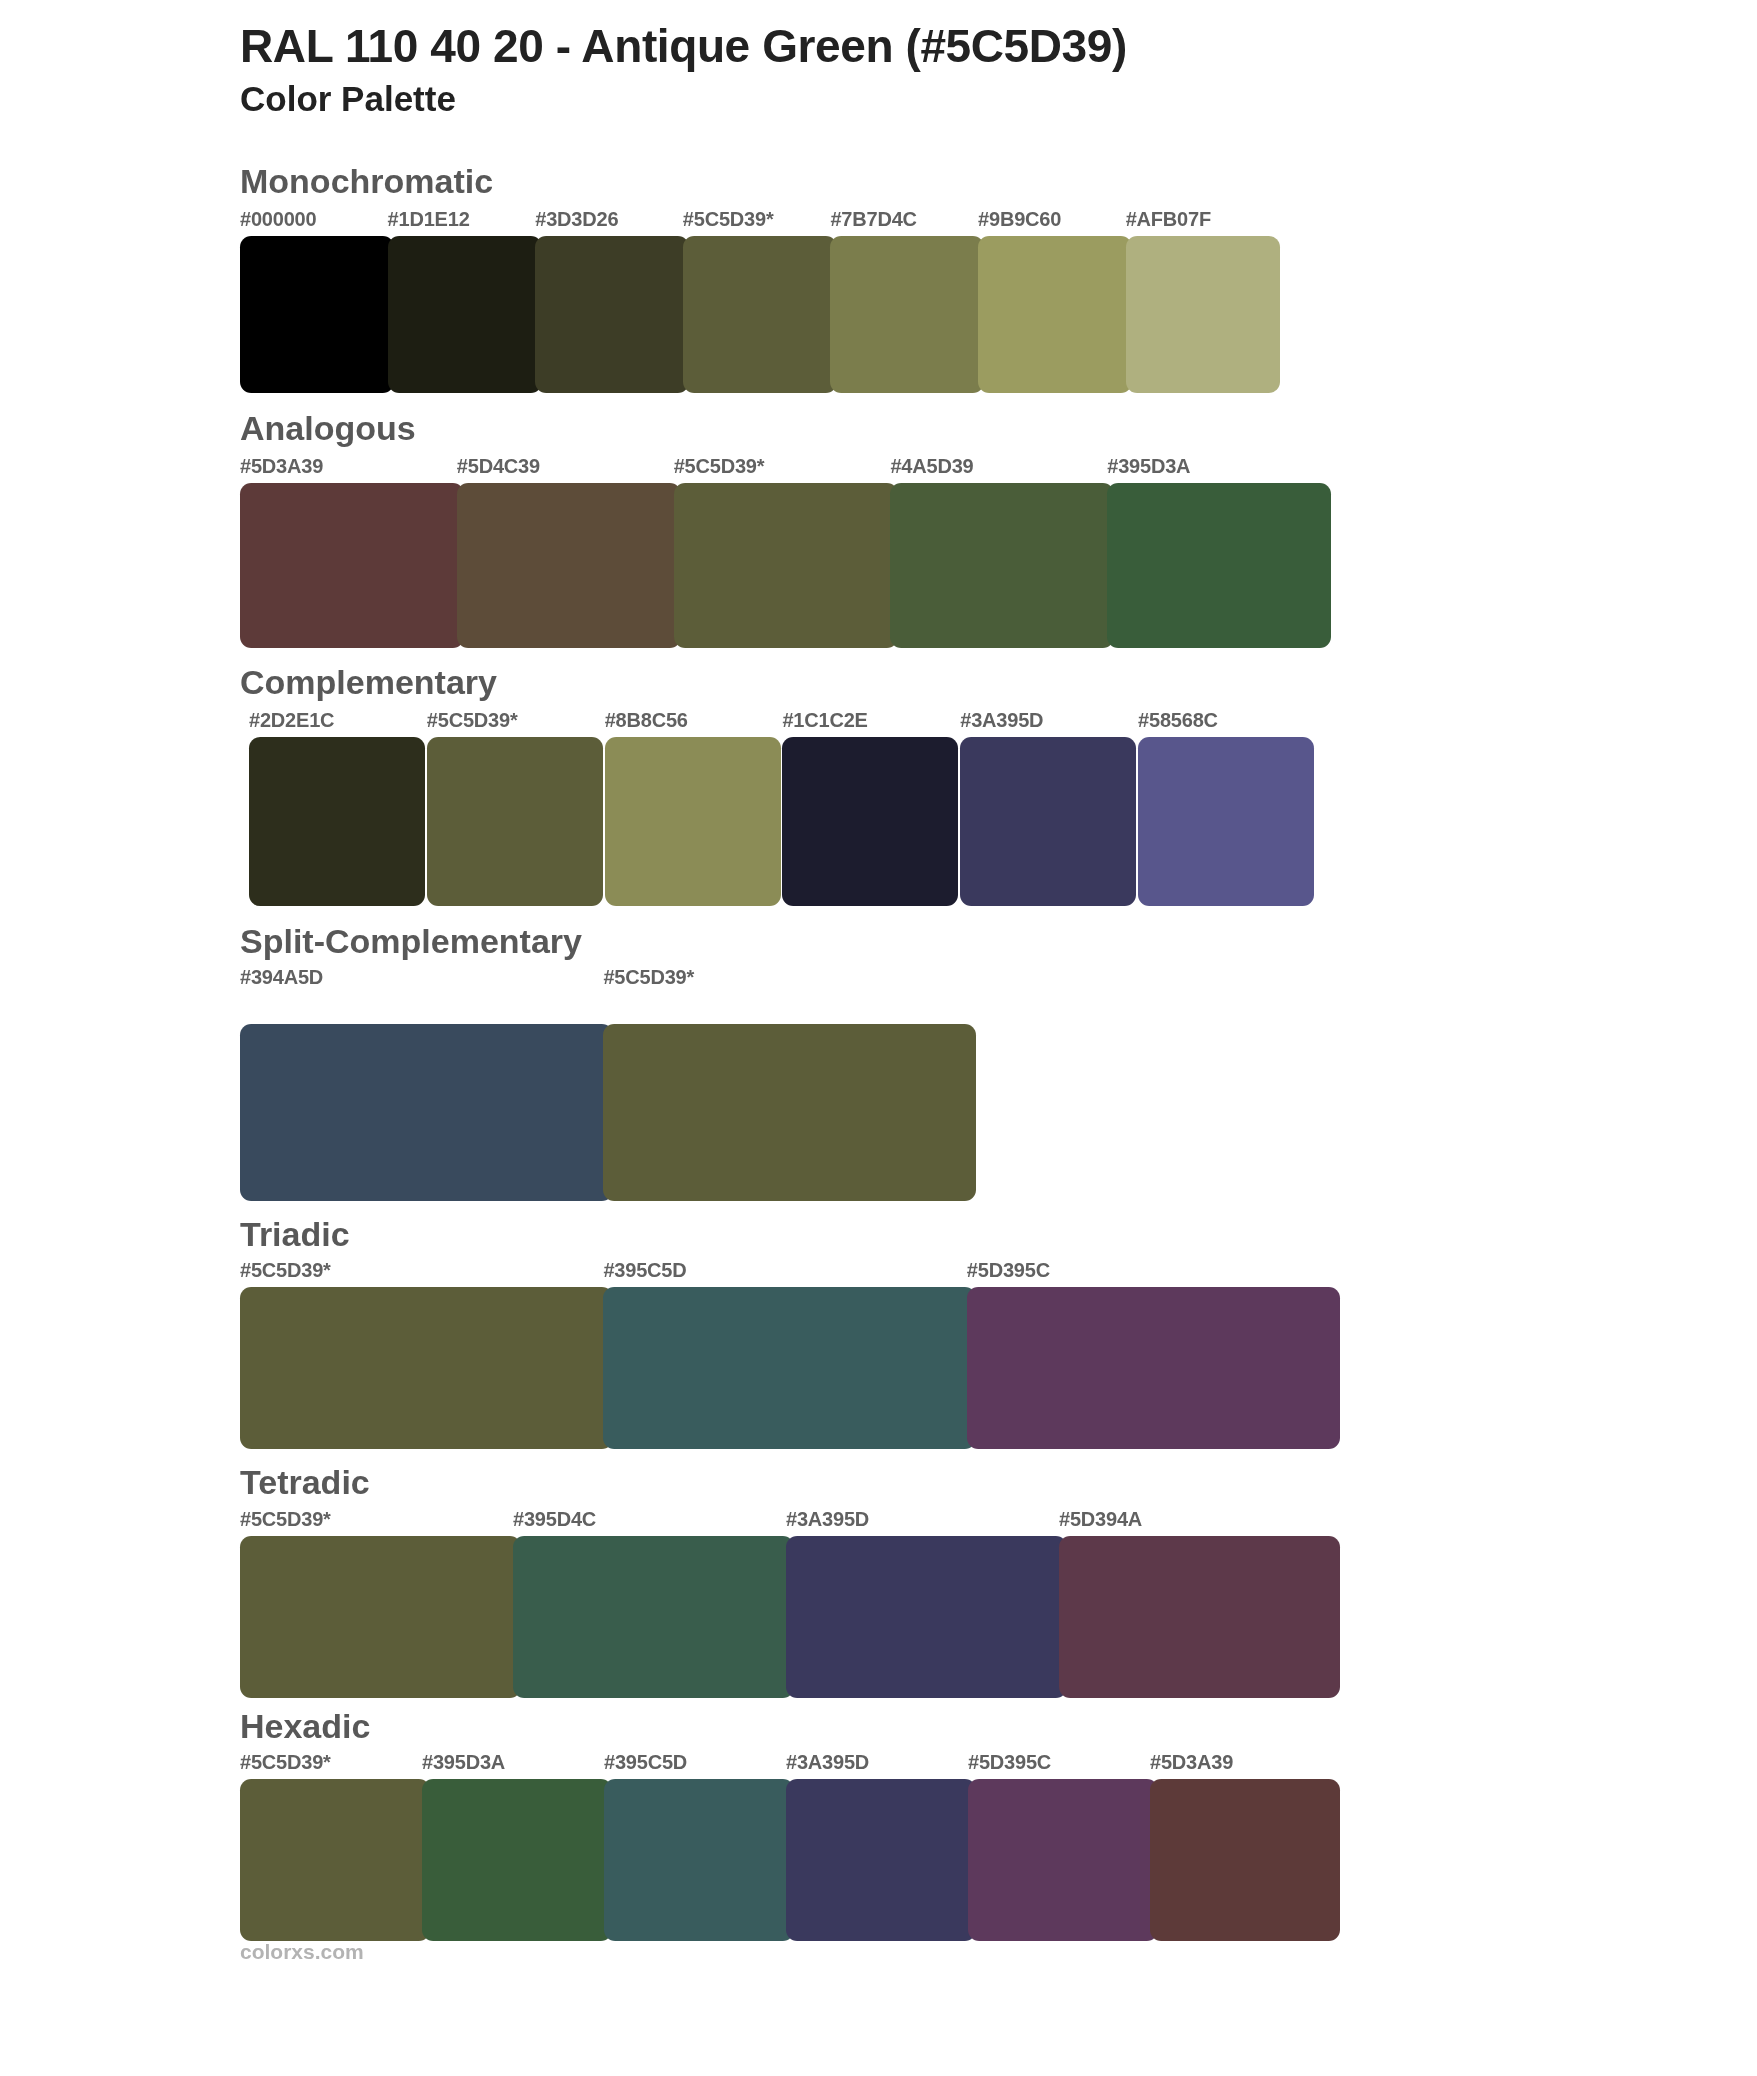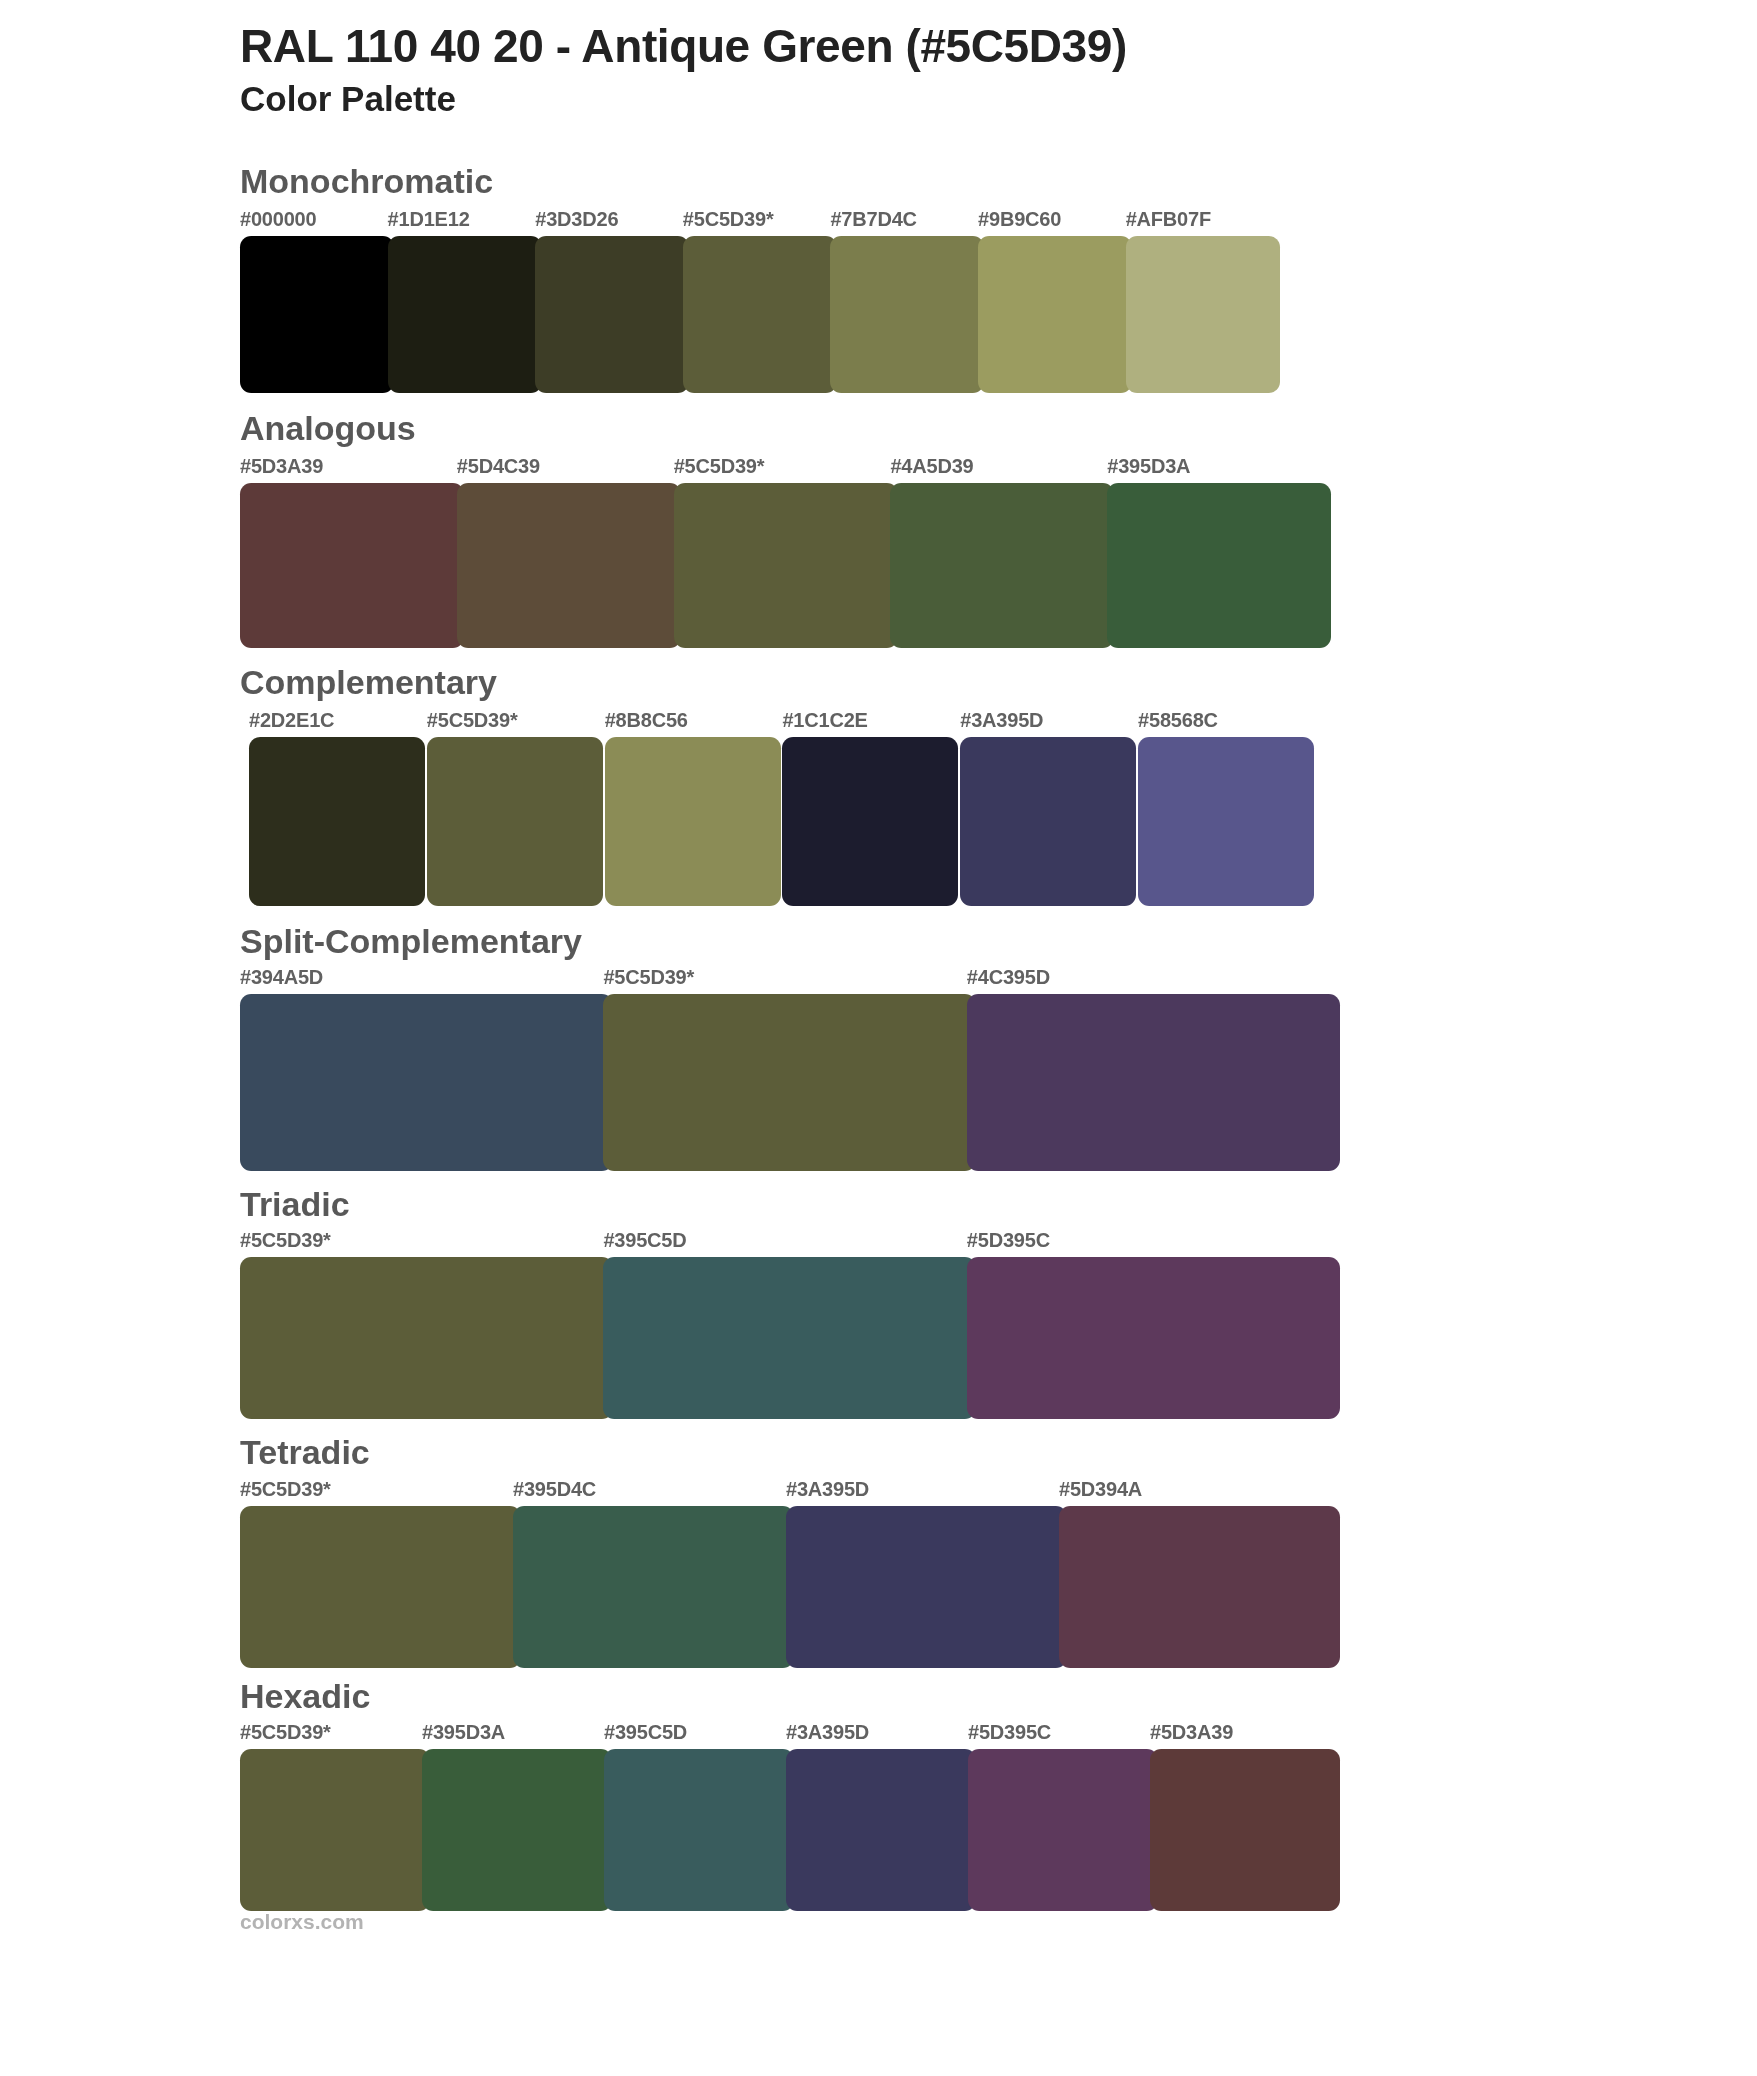--- a/index.html
+++ b/index.html
@@ -85,21 +85,21 @@
   .row-mono .swatch:not(:first-child) { margin-left: -6.4px; }
 
   .row-analogous .swatch { width: 224px; }
   .row-analogous .swatch-chip { height: 165px; }
   .row-analogous .swatch:not(:first-child) { margin-left: -7.2px; }
 
   .row-complementary .swatch { width: 185px; padding-left: 9px; }
   .row-complementary .swatch-chip { height: 169px; }
   .row-complementary .swatch:not(:first-child) { margin-left: -7.2px; }
 
-  .row-split .swatch { width: 373px; }
+  .row-split .swatch { width: 373px; gap: 30px; }
   .row-split .swatch-chip { height: 177px; }
   .row-split .swatch:not(:first-child) { margin-left: -9.6px; }
 
   .row-triadic .swatch { width: 373px; }
   .row-triadic .swatch-chip { height: 162px; }
   .row-triadic .swatch:not(:first-child) { margin-left: -9.6px; }
 
   .row-tetradic .swatch { width: 281px; }
   .row-tetradic .swatch-chip { height: 162px; }
   .row-tetradic .swatch:not(:first-child) { margin-left: -8px; }
@@ -237,24 +237,20 @@
       <h3 class="section-title">Split-Complementary</h3>
       <div class="swatch-row row-split">
         <div class="swatch">
           <div class="swatch-label">#394A5D</div>
           <div class="swatch-chip" style="background-color: rgb(57, 74, 93);"></div>
         </div>
         <div class="swatch">
           <div class="swatch-label">#5C5D39*</div>
           <div class="swatch-chip" style="background-color: rgb(92, 93, 57);"></div>
         </div>
-        <div class="swatch">
-          <div class="swatch-label">#4C395D</div>
-          <div class="swatch-chip" style="background-color: rgb(76, 57, 93);"></div>
-        </div>
       </div>
     </div>
 
     <div class="section sec-triadic">
       <h3 class="section-title">Triadic</h3>
       <div class="swatch-row row-triadic">
         <div class="swatch">
           <div class="swatch-label">#5C5D39*</div>
           <div class="swatch-chip" style="background-color: rgb(92, 93, 57);"></div>
         </div>

